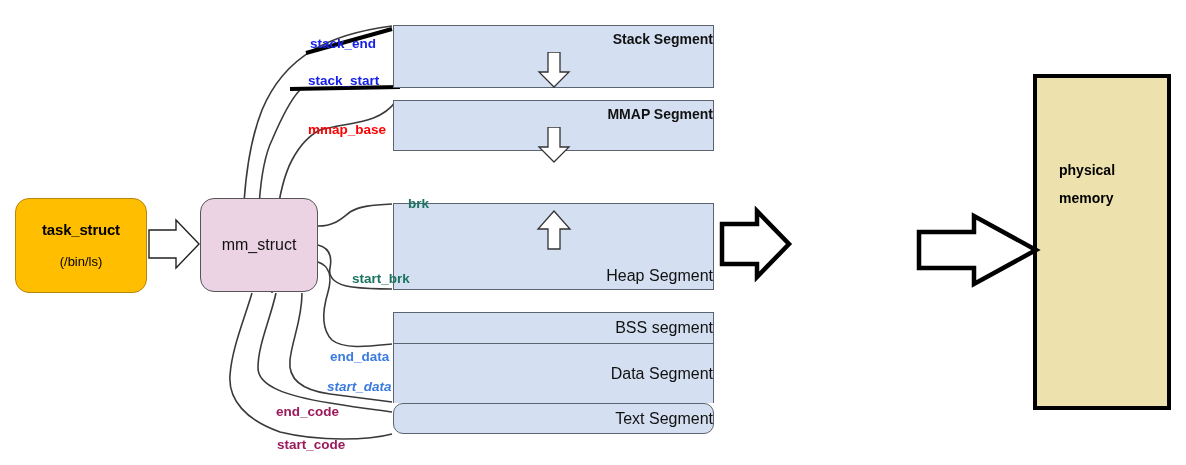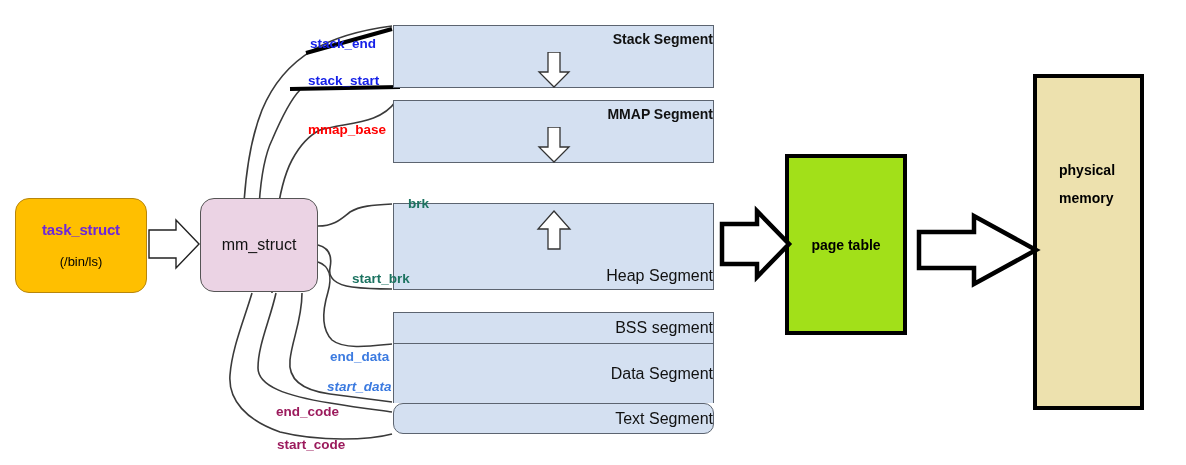--- a/index.html
+++ b/index.html
@@ -7,38 +7,38 @@
   #stage{position:relative;width:1186px;height:465px;overflow:hidden;background:#fff;}
 
   .box{position:absolute;box-sizing:border-box;display:flex;align-items:center;justify-content:center;text-align:center;}
 
   
   #task-struct{
     left:15px;top:198px;width:132px;height:95px;
     background:#FFBF00;border:1px solid #B8860B;border-radius:14px;
     flex-direction:column;line-height:1.05;
   }
-  #task-struct .t1{font-size:15px;font-weight:bold;color:#6d28d9;letter-spacing:-0.2px;}
+  #task-struct .t1{font-size:15px;font-weight:bold;color:#000000;letter-spacing:-0.2px;}
   #task-struct .t2{font-size:13px;color:#000;margin-top:17px;}
 
   
   #mm-struct{
     left:200px;top:198px;width:118px;height:94px;
     background:#EBD3E4;border:1.4px solid #555;border-radius:14px;
     font-size:16px;color:#111;
   }
 
   
   .seg{
     left:393px;width:321px;
     background:#D4E0F1;border:1.6px solid #5c6470;
     font-size:15px;color:#111;
   }
   #seg-stack{top:25px;height:63px;}
-  #seg-mmap{top:100px;height:63px;}
+  #seg-mmap{top:100px;height:51px;}
   #seg-heap{top:203px;height:87px;}
   #seg-bss{top:312px;height:32px;}
   #seg-data{top:344px;height:59px;}
   #seg-text{top:403px;height:31px;border-radius:10px;}
   
   #seg-data{border-top:none;border-bottom:none;}
   #seg-text{border-top:1.6px solid #5c6470;}
   #seg-bss{border-bottom:1.6px solid #5c6470;}
 
   .seg .cap{position:absolute;left:0;right:0;text-align:right;}
@@ -50,21 +50,21 @@
   .segarrow{position:absolute;left:50%;transform:translateX(-50%);}
 
   
   #page-table{
     left:785px;top:154px;width:122px;height:181px;
     background:#A2E019;border:4px solid #000;
     font-size:14px;font-weight:bold;color:#000;
   }
   
   #phys-mem{
-    left:1033px;top:74px;width:111px;height:336px;
+    left:1033px;top:74px;width:138px;height:336px;
     background:#EDE1AE;border:4px solid #000;
     align-items:flex-start;justify-content:flex-start;
     padding:78px 0 0 22px;
   }
   #phys-mem .pm{font-size:14px;font-weight:bold;color:#000;line-height:2.0;text-align:left;}
 
   
   .lbl{position:absolute;font-size:13.5px;font-weight:bold;white-space:nowrap;}
 
   svg.overlay{position:absolute;left:0;top:0;width:1186px;height:465px;pointer-events:none;}
@@ -151,23 +151,20 @@
   <div class="lbl" style="left:310px;top:36px;color:#1520E8;">stack_end</div>
   <div class="lbl" style="left:308px;top:73px;color:#1520E8;">stack_start</div>
   <div class="lbl" style="left:308px;top:122px;color:#FF0000;">mmap_base</div>
   <div class="lbl" style="left:380px;top:196px;color:#1C7361;margin-left:28px;">brk</div>
   <div class="lbl" style="left:352px;top:271px;color:#1C7361;">start_brk</div>
   <div class="lbl" style="left:330px;top:349px;color:#3C7BE0;">end_data</div>
   <div class="lbl" style="left:327px;top:379px;color:#3C7BE0;font-style:italic;">start_data</div>
   <div class="lbl" style="left:276px;top:404px;color:#9B1A5C;">end_code</div>
   <div class="lbl" style="left:277px;top:437px;color:#9B1A5C;">start_code</div>
 
-  <div class="box" id="page-table">
-    <span>page table</span>
-  </div>
 
   <div class="box" id="phys-mem">
     <div class="pm">
       <div>physical</div>
       <div>memory</div>
     </div>
   </div>
 
   <svg class="overlay" viewBox="0 0 1186 465">
     <path d="M722,224 L757,224 L757,211 L789,244 L757,277 L757,264 L722,264 Z" fill="#ffffff" stroke="#000" stroke-width="4.5" stroke-linejoin="miter"></path>

